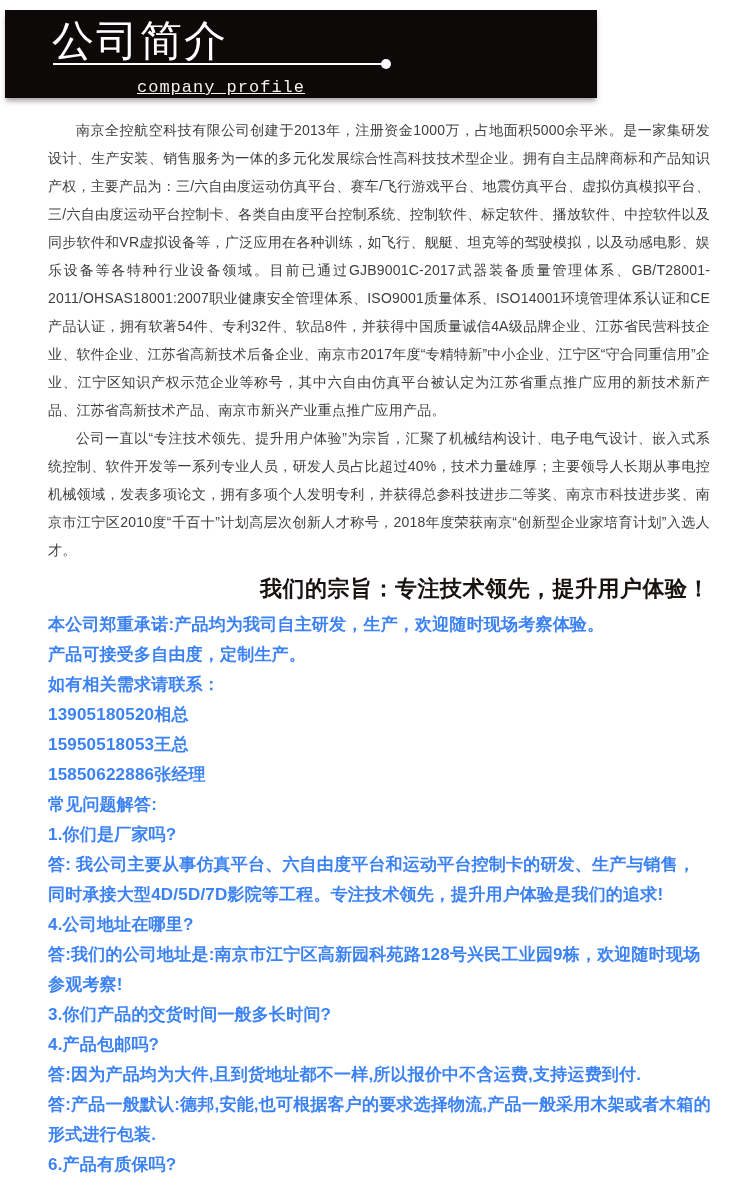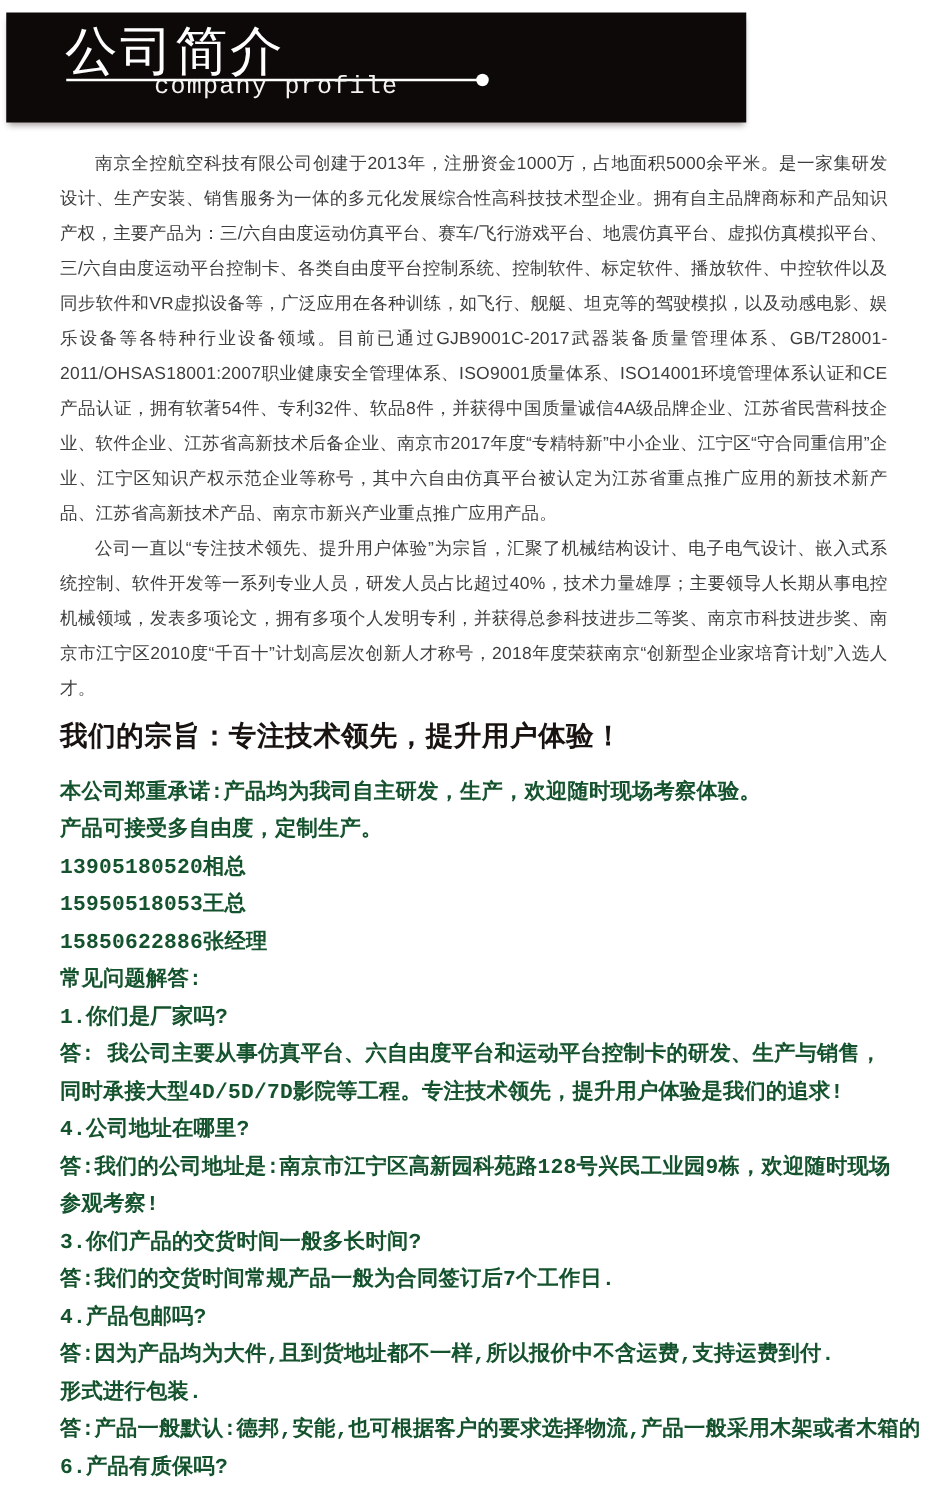--- a/index.html
+++ b/index.html
@@ -38,90 +38,90 @@
   }
   .banner-dot {
     position: absolute;
     left: 376px; top: 49px;
     width: 10px; height: 10px;
     border-radius: 50%;
     background: #ffffff;
   }
   .banner-subtitle {
     position: absolute;
-    left: 48px; top: 48px;
+    left: 48px; top: 68px;
     width: 336px;
     text-align: center;
     color: #f5f2f2;
     font-family: "Liberation Mono", "DejaVu Sans Mono", monospace;
-    font-size: 20px;
+    font-size: 17px;
     letter-spacing: 1px;
+    text-decoration: underline;
   }
 
   
   .content {
     position: absolute;
     left: 48px; top: 116px;
     width: 662px;
   }
   .intro-para {
     font-size: 14px;
     line-height: 28px;
     color: #3e3e3e;
     text-align: justify;
     text-indent: 2em;
     letter-spacing: 0.2px;
   }
   .slogan {
     margin-top: 10px;
-    margin-bottom: 16px;
-    text-align: left;
+    margin-bottom: 6px;
+    text-align: right;
     font-size: 22px;
     font-weight: bold;
     color: #181210;
     letter-spacing: 0.5px;
   }
   .bold-lines .bline {
     font-size: 17px;
     font-weight: bold;
-    color: #14532d;
+    color: #3b82f6;
     line-height: 30px;
     white-space: nowrap;
     letter-spacing: 0.2px;
-    font-family: Liberation Mono, monospace;
   }
 </style>
 </head>
 <body>
 
 <header class="banner">
   <div class="banner-title">公司简介</div>
   <div class="banner-underline"></div>
   <div class="banner-dot"></div>
   <div class="banner-subtitle">company profile</div>
 </header>
 
 <main class="content">
   <p class="intro-para">南京全控航空科技有限公司创建于2013年，注册资金1000万，占地面积5000余平米。是一家集研发设计、生产安装、销售服务为一体的多元化发展综合性高科技技术型企业。拥有自主品牌商标和产品知识产权，主要产品为：三/六自由度运动仿真平台、赛车/飞行游戏平台、地震仿真平台、虚拟仿真模拟平台、三/六自由度运动平台控制卡、各类自由度平台控制系统、控制软件、标定软件、播放软件、中控软件以及同步软件和VR虚拟设备等，广泛应用在各种训练，如飞行、舰艇、坦克等的驾驶模拟，以及动感电影、娱乐设备等各特种行业设备领域。目前已通过GJB9001C-2017武器装备质量管理体系、GB/T28001-2011/OHSAS18001:2007职业健康安全管理体系、ISO9001质量体系、ISO14001环境管理体系认证和CE产品认证，拥有软著54件、专利32件、软品8件，并获得中国质量诚信4A级品牌企业、江苏省民营科技企业、软件企业、江苏省高新技术后备企业、南京市2017年度“专精特新”中小企业、江宁区“守合同重信用”企业、江宁区知识产权示范企业等称号，其中六自由仿真平台被认定为江苏省重点推广应用的新技术新产品、江苏省高新技术产品、南京市新兴产业重点推广应用产品。</p>
   <p class="intro-para">公司一直以“专注技术领先、提升用户体验”为宗旨，汇聚了机械结构设计、电子电气设计、嵌入式系统控制、软件开发等一系列专业人员，研发人员占比超过40%，技术力量雄厚；主要领导人长期从事电控机械领域，发表多项论文，拥有多项个人发明专利，并获得总参科技进步二等奖、南京市科技进步奖、南京市江宁区2010度“千百十”计划高层次创新人才称号，2018年度荣获南京“创新型企业家培育计划”入选人才。</p>
   <h2 class="slogan">我们的宗旨：专注技术领先，提升用户体验！</h2>
   <section class="bold-lines">
       <div class="bline">本公司郑重承诺:产品均为我司自主研发，生产，欢迎随时现场考察体验。</div>
       <div class="bline">产品可接受多自由度，定制生产。</div>
+      <div class="bline">如有相关需求请联系：</div>
       <div class="bline">13905180520相总</div>
       <div class="bline">15950518053王总</div>
       <div class="bline">15850622886张经理</div>
       <div class="bline">常见问题解答:</div>
       <div class="bline">1.你们是厂家吗?</div>
       <div class="bline">答: 我公司主要从事仿真平台、六自由度平台和运动平台控制卡的研发、生产与销售，</div>
       <div class="bline">同时承接大型4D/5D/7D影院等工程。专注技术领先，提升用户体验是我们的追求!</div>
       <div class="bline">4.公司地址在哪里?</div>
       <div class="bline">答:我们的公司地址是:南京市江宁区高新园科苑路128号兴民工业园9栋，欢迎随时现场</div>
       <div class="bline">参观考察!</div>
       <div class="bline">3.你们产品的交货时间一般多长时间?</div>
-      <div class="bline">答:我们的交货时间常规产品一般为合同签订后7个工作日.</div>
       <div class="bline">4.产品包邮吗?</div>
       <div class="bline">答:因为产品均为大件,且到货地址都不一样,所以报价中不含运费,支持运费到付.</div>
+      <div class="bline">答:产品一般默认:德邦,安能,也可根据客户的要求选择物流,产品一般采用木架或者木箱的</div>
       <div class="bline">形式进行包装.</div>
-      <div class="bline">答:产品一般默认:德邦,安能,也可根据客户的要求选择物流,产品一般采用木架或者木箱的</div>
       <div class="bline">6.产品有质保吗?</div>
     </section>
 </main>
 
 </body></html>

